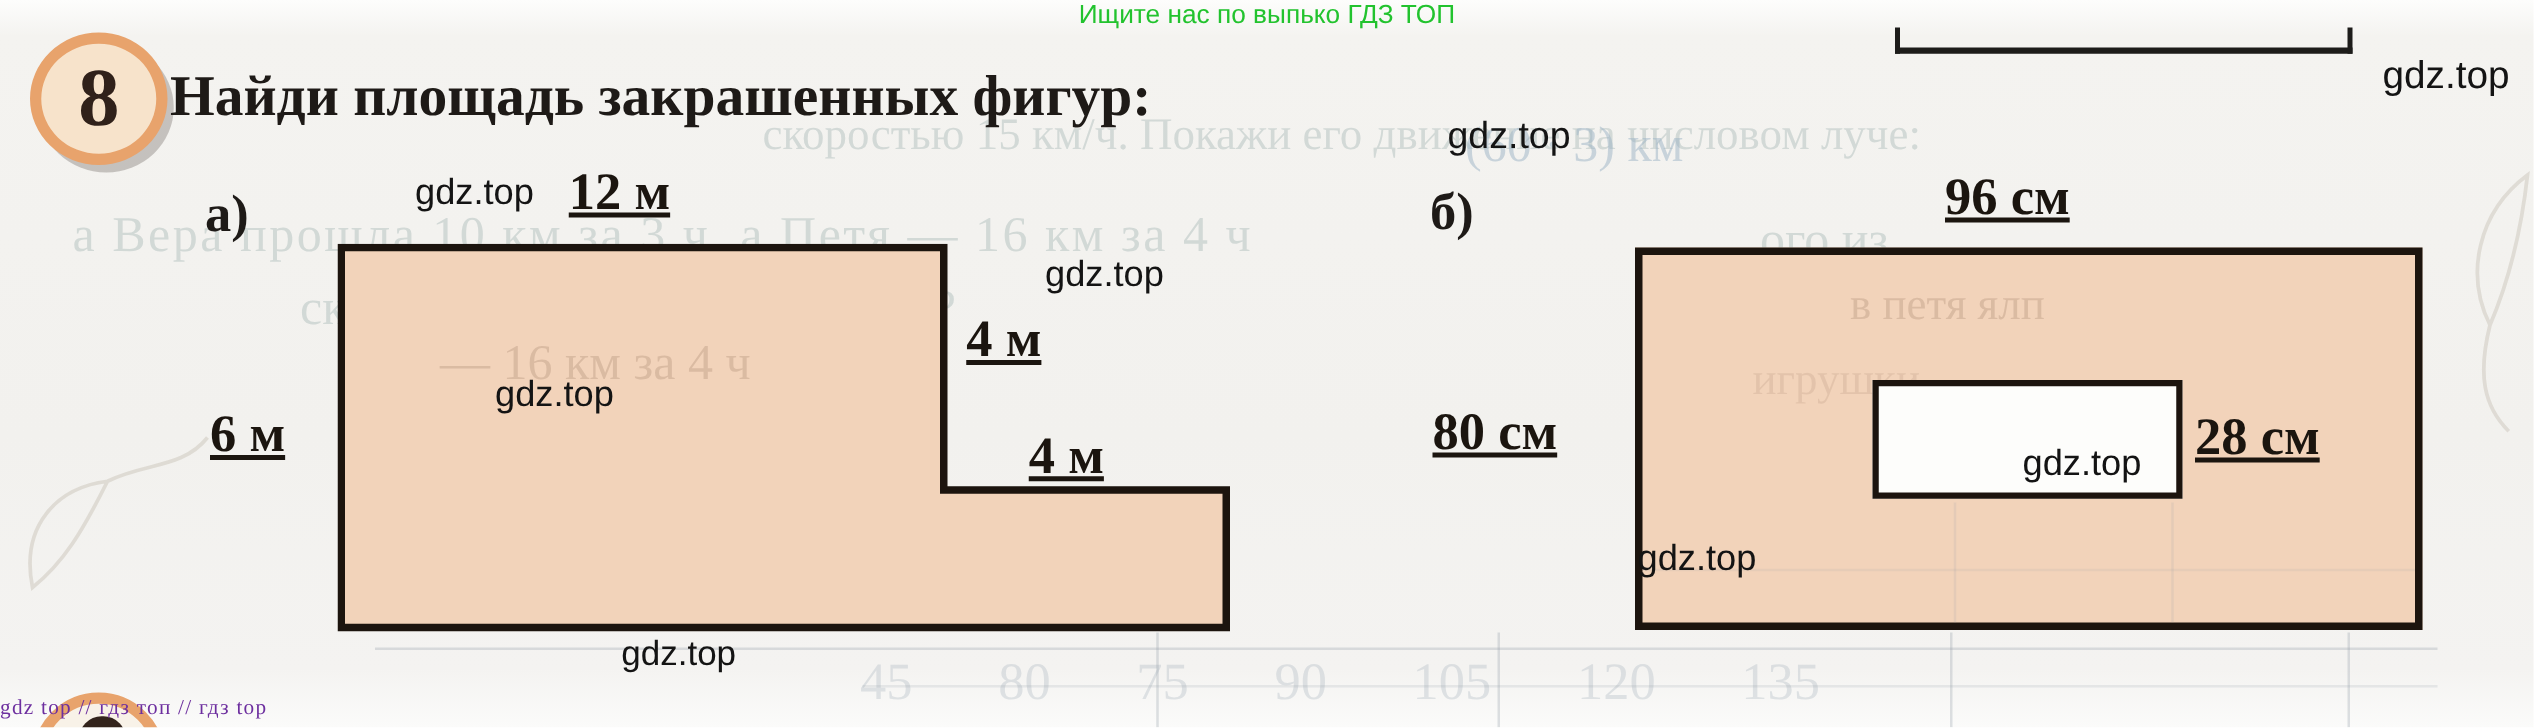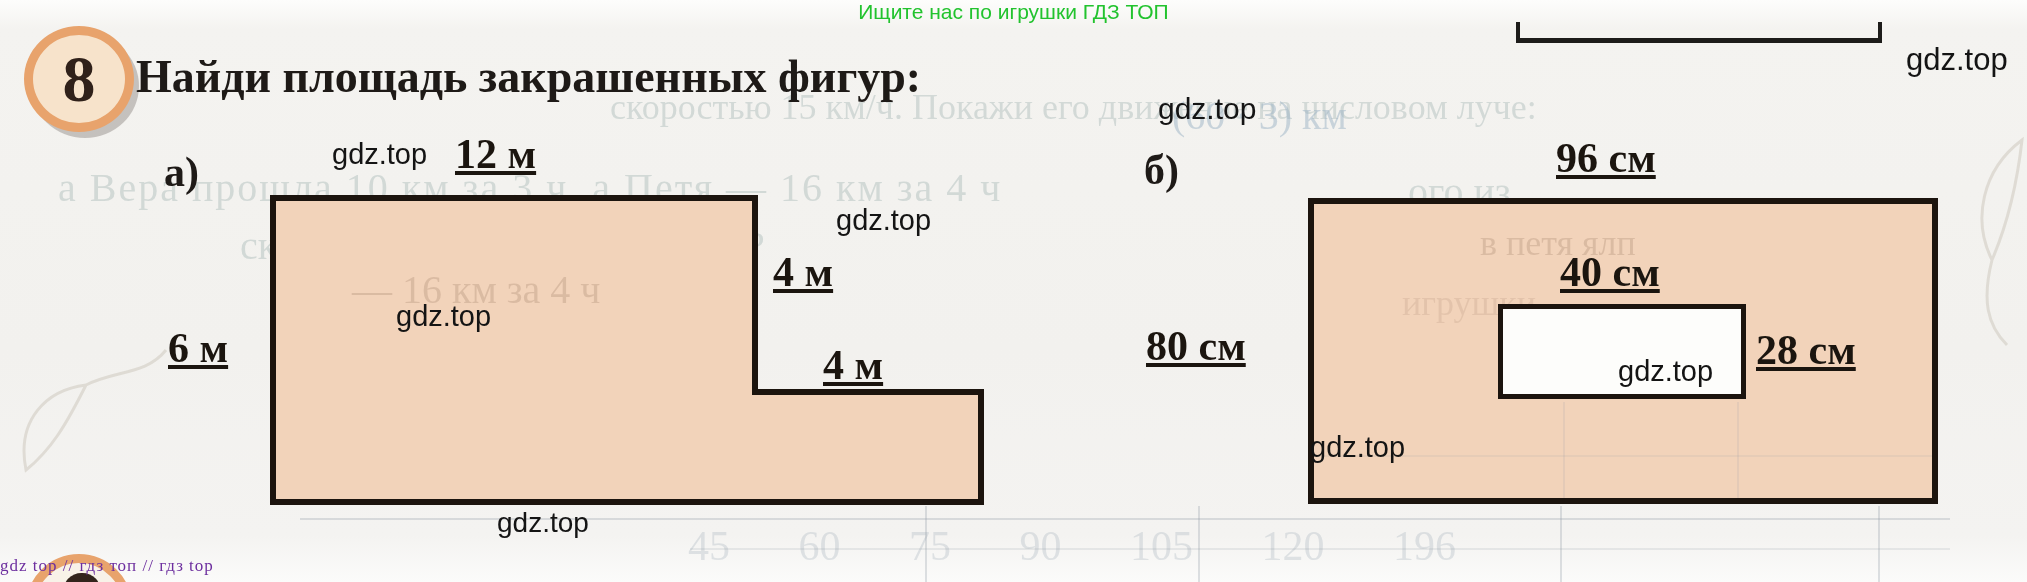--- a/index.html
+++ b/index.html
@@ -45,37 +45,37 @@
 </head>
 <body>
 
 <div id="canvas">
 
   <div class="abs bleed" style="left:610px;top:86px;font-size:36px;">скоростью 15 км/ч. Покажи его движение на числовом луче:</div>
   <div class="abs bleed blue" style="left:1128px;top:92px;font-size:40px;margin-left:44px;">(60 · 3) км</div>
   <div class="abs bleed" style="left:58px;top:164px;font-size:40px;letter-spacing:2px;">а Вера прошла 10 км за 3 ч, а Петя — 16 км за 4 ч</div>
   <div class="abs bleed" style="left:1408px;top:168px;font-size:40px;">ого из</div>
   <div class="abs bleed" style="left:240px;top:222px;font-size:40px;">скорость больше и на сколько?</div>
-  <div class="abs bleed" style="left:688px;top:522px;font-size:42px;word-spacing:58px;opacity:.27;color:#9aa8b4;">45  60  75  90  105  120  196</div>
+  <div class="abs bleed" style="left:688px;top:522px;font-size:42px;word-spacing:58px;opacity:.27;color:#9aa8b4;">45  80  75  90  105  120  135</div>
 
   <div class="abs gridline" style="left:300px;top:518px;width:1650px;height:2px;"></div>
   <div class="abs gridline" style="left:690px;top:548px;width:1260px;height:2px;opacity:.6;"></div>
   <div class="abs gridline" style="left:925px;top:506px;width:2px;height:76px;"></div>
   <div class="abs gridline" style="left:1198px;top:506px;width:2px;height:76px;"></div>
   <div class="abs gridline" style="left:1560px;top:506px;width:2px;height:76px;"></div>
   <div class="abs gridline" style="left:1878px;top:506px;width:2px;height:76px;"></div>
 
   <svg class="abs leaf" style="left:6px;top:330px;" width="170" height="150" viewBox="0 0 170 150">
     <path d="M20 140 C 10 90, 40 60, 80 55 C 60 95, 45 120, 20 140 Z M80 55 C 110 40, 140 45, 160 20" fill="none" stroke="#c7c1b5" stroke-width="3"></path>
   </svg>
   <svg class="abs leaf" style="left:1952px;top:130px;" width="75" height="220" viewBox="0 0 75 220">
     <path d="M70 10 C 30 40, 20 90, 40 130 C 55 95, 65 55, 70 10 Z M40 130 C 30 170, 35 195, 55 215" fill="none" stroke="#c7c1b5" stroke-width="3"></path>
   </svg>
 
-  <div class="abs banner-top">Ищите нас по игрушки ГДЗ ТОП</div>
+  <div class="abs banner-top">Ищите нас по выпько ГДЗ ТОП</div>
 
   <div class="abs bracket"></div>
   <div class="abs wm" style="left:1906px;top:42px;font-size:31px;">gdz.top</div>
 
   <div class="abs task-circle">
     <span class="num">8</span>
   </div>
 
   <div class="abs page-title">Найди площадь закрашенных фигур:</div>
   <div class="abs wm" style="left:1158px;top:92px;font-size:30px;">gdz.top</div>
@@ -102,21 +102,20 @@
   <div class="abs dim" style="left:1556px;top:134px;">96 см</div>
 
   <div class="abs rect-outer"></div>
 
   <div class="abs bleed warm" style="left:1480px;top:222px;font-size:36px;">в петя  ялп</div>
   <div class="abs bleed warm" style="left:1402px;top:282px;font-size:36px;opacity:.22;">игрушки</div>
   <div class="abs gridline" style="left:1563px;top:402px;width:2px;height:96px;opacity:.5;"></div>
   <div class="abs gridline" style="left:1737px;top:402px;width:2px;height:96px;opacity:.5;"></div>
   <div class="abs gridline" style="left:1314px;top:455px;width:618px;height:2px;opacity:.4;"></div>
 
-  <div class="abs dim" style="left:1560px;top:248px;">40 см</div>
   <div class="abs rect-hole"></div>
   <div class="abs dim" style="left:1146px;top:322px;">80 см</div>
   <div class="abs dim" style="left:1756px;top:326px;">28 см</div>
 
   <div class="abs wm" style="left:1618px;top:355px;">gdz.top</div>
   <div class="abs wm" style="left:1310px;top:431px;">gdz.top</div>
 
   <div class="abs next-circle">
     <div class="blob"></div>
   </div>

